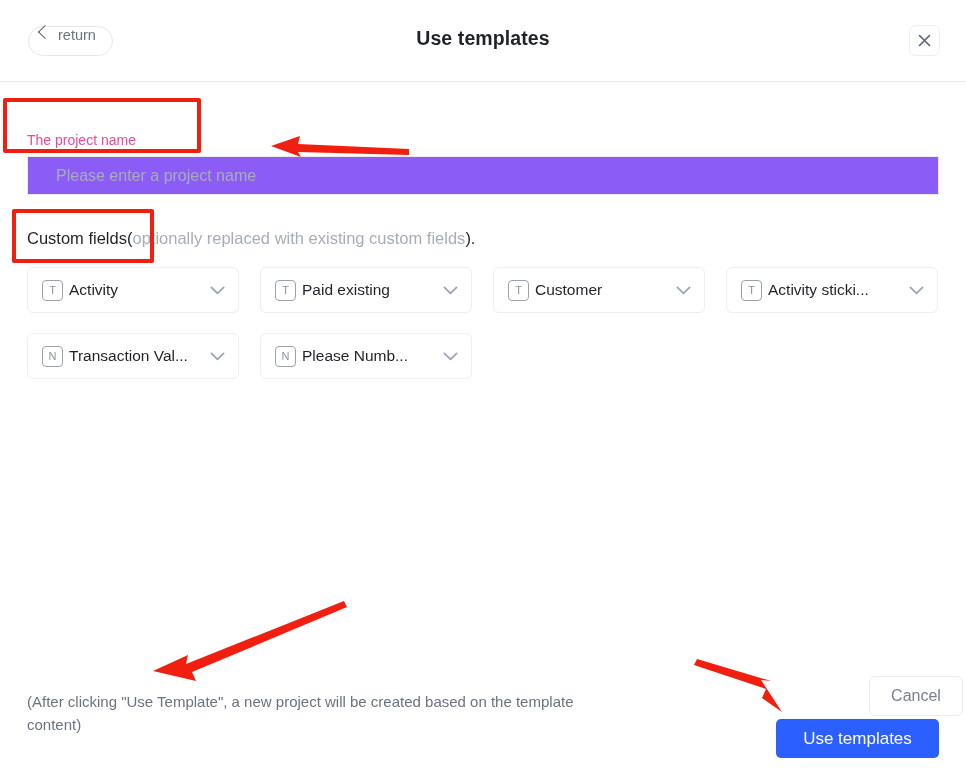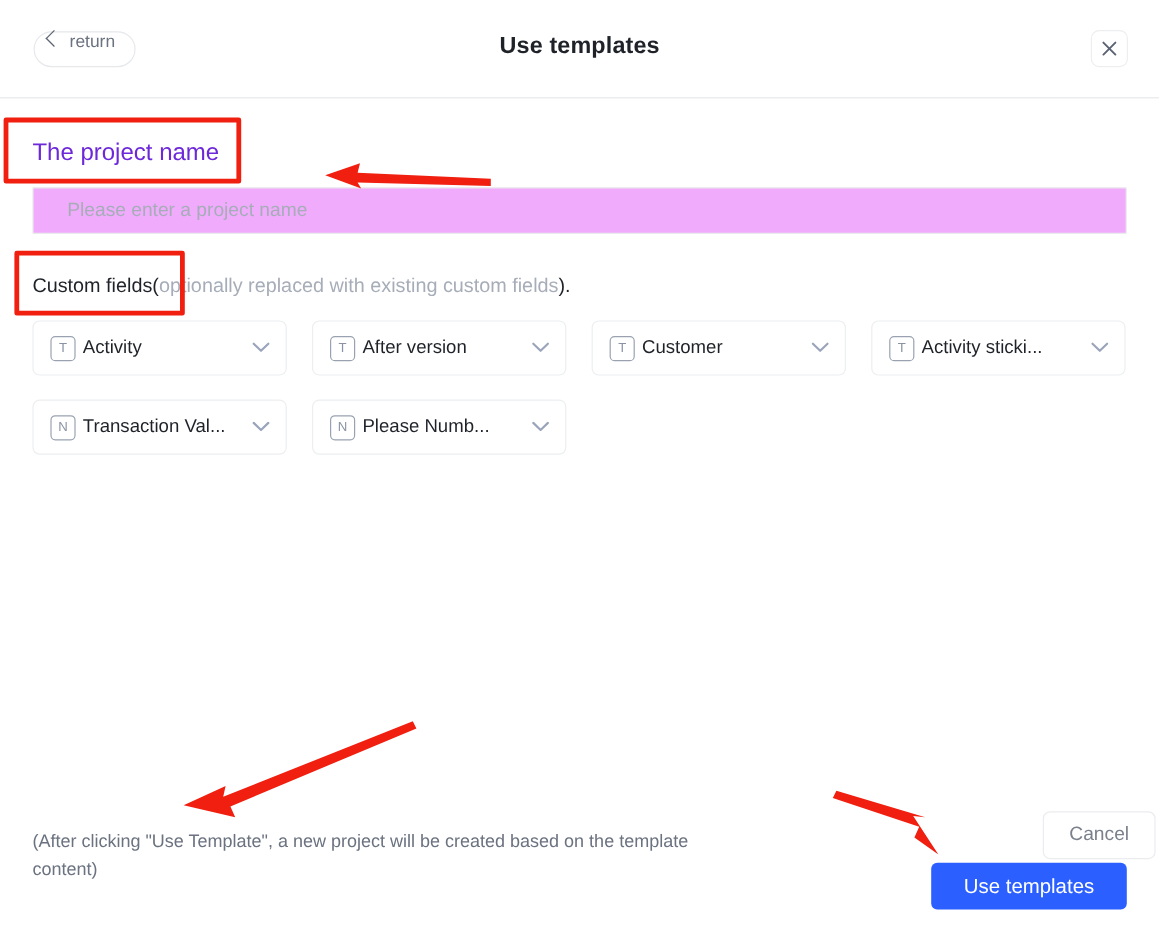--- a/index.html
+++ b/index.html
@@ -72,34 +72,34 @@
     display: flex;
     align-items: center;
     justify-content: center;
     cursor: pointer;
     box-sizing: border-box;
   }
   .close-btn svg { display: block; }
   .label-project {
     position: absolute;
     left: 27px;
-    top: 116px;
-    font-size: 20px;
-    color: #6d28d9;
+    top: 132px;
+    font-size: 14px;
+    color: #ec4899;
   }
 
   .name-input {
     position: absolute;
     left: 27px;
     top: 156px;
     width: 912px;
     height: 39px;
     border: 1px solid #e9eaec;
     border-radius: 1px;
-    background: #f0abfc;
+    background: #8b5cf6;
     box-sizing: border-box;
     font-family: "Liberation Sans", sans-serif;
     font-size: 16px;
     color: #1f2329;
     padding: 0 28px;
     outline: none;
   }
   .name-input::placeholder { color: #a7adb8; }
 
   .label-custom {
@@ -253,21 +253,21 @@
 <div class="chips" id="chips">
     <div class="chip">
       <span class="chip-icon">T</span>
       <span class="chip-label">Activity</span>
       <span class="chev-down"><svg width="15" height="9" viewBox="0 0 15 9">
           <path d="M1.4 1.4 L7.5 7.3 L13.6 1.4" fill="none" stroke="#9aa5bb" stroke-width="1.8" stroke-linecap="round" stroke-linejoin="round"></path>
         </svg></span>
     </div>
     <div class="chip">
       <span class="chip-icon">T</span>
-      <span class="chip-label">After version</span>
+      <span class="chip-label">Paid existing</span>
       <span class="chev-down"><svg width="15" height="9" viewBox="0 0 15 9">
           <path d="M1.4 1.4 L7.5 7.3 L13.6 1.4" fill="none" stroke="#9aa5bb" stroke-width="1.8" stroke-linecap="round" stroke-linejoin="round"></path>
         </svg></span>
     </div>
     <div class="chip">
       <span class="chip-icon">T</span>
       <span class="chip-label">Customer</span>
       <span class="chev-down"><svg width="15" height="9" viewBox="0 0 15 9">
           <path d="M1.4 1.4 L7.5 7.3 L13.6 1.4" fill="none" stroke="#9aa5bb" stroke-width="1.8" stroke-linecap="round" stroke-linejoin="round"></path>
         </svg></span>

